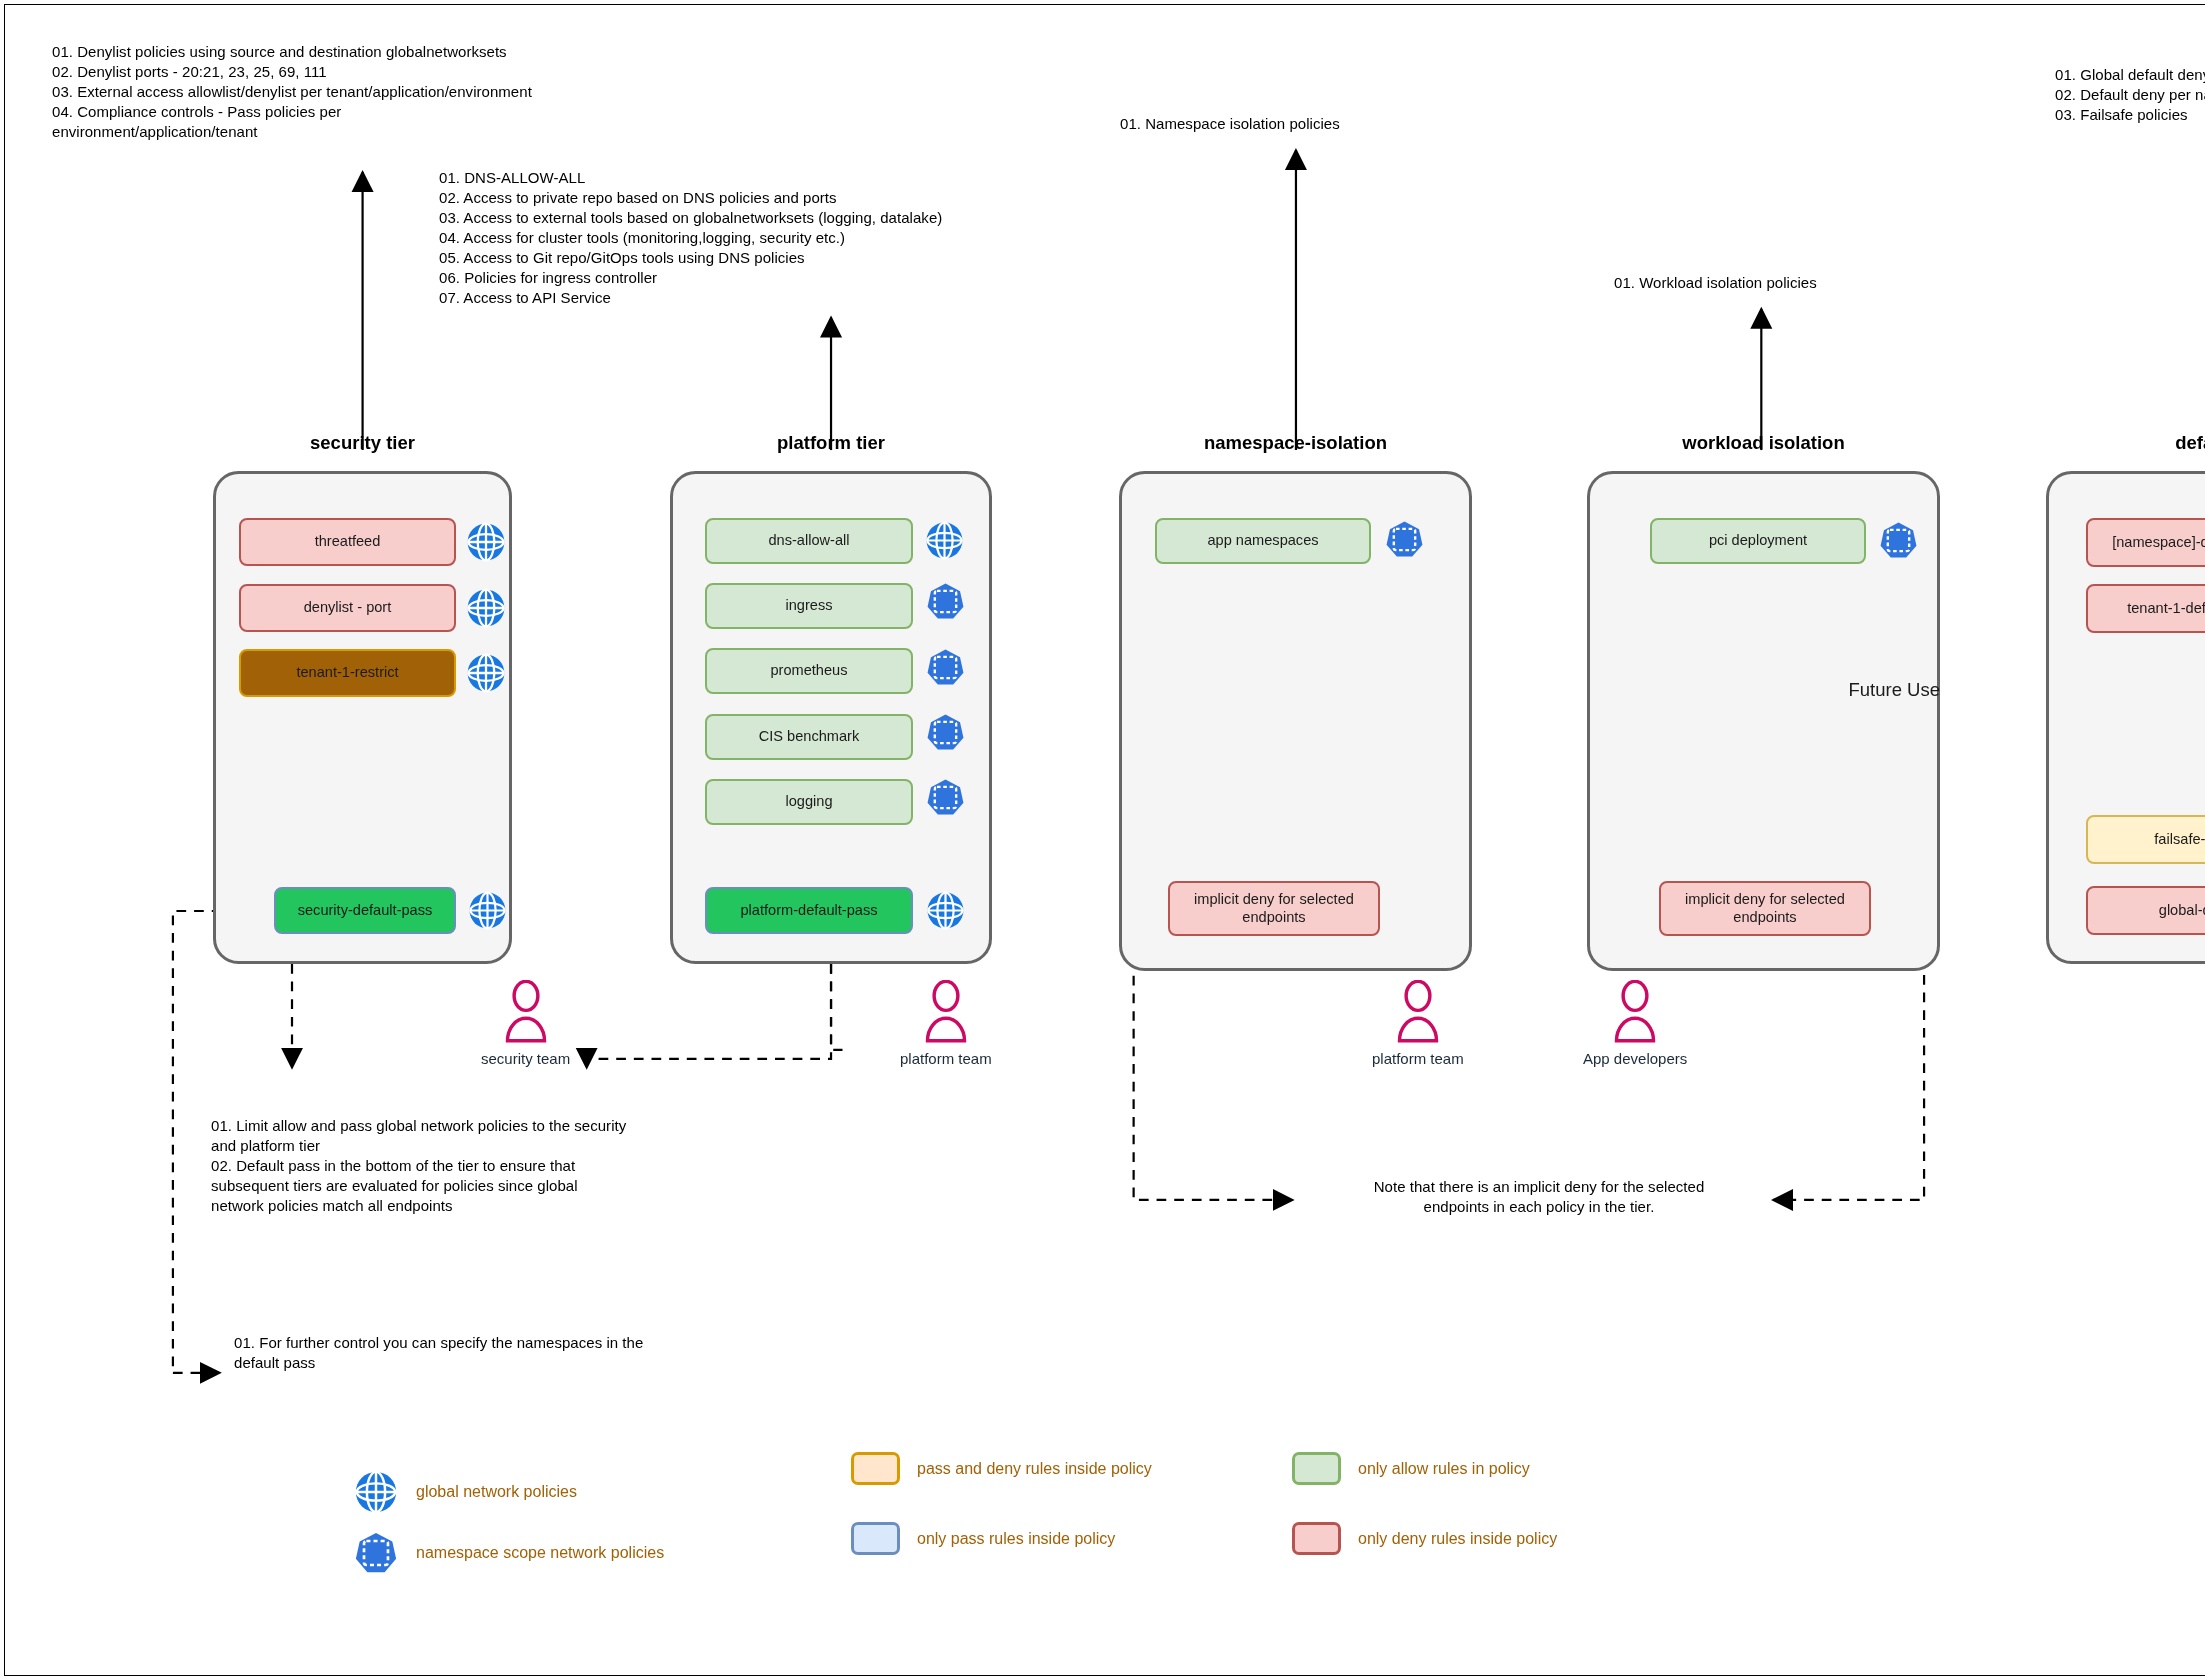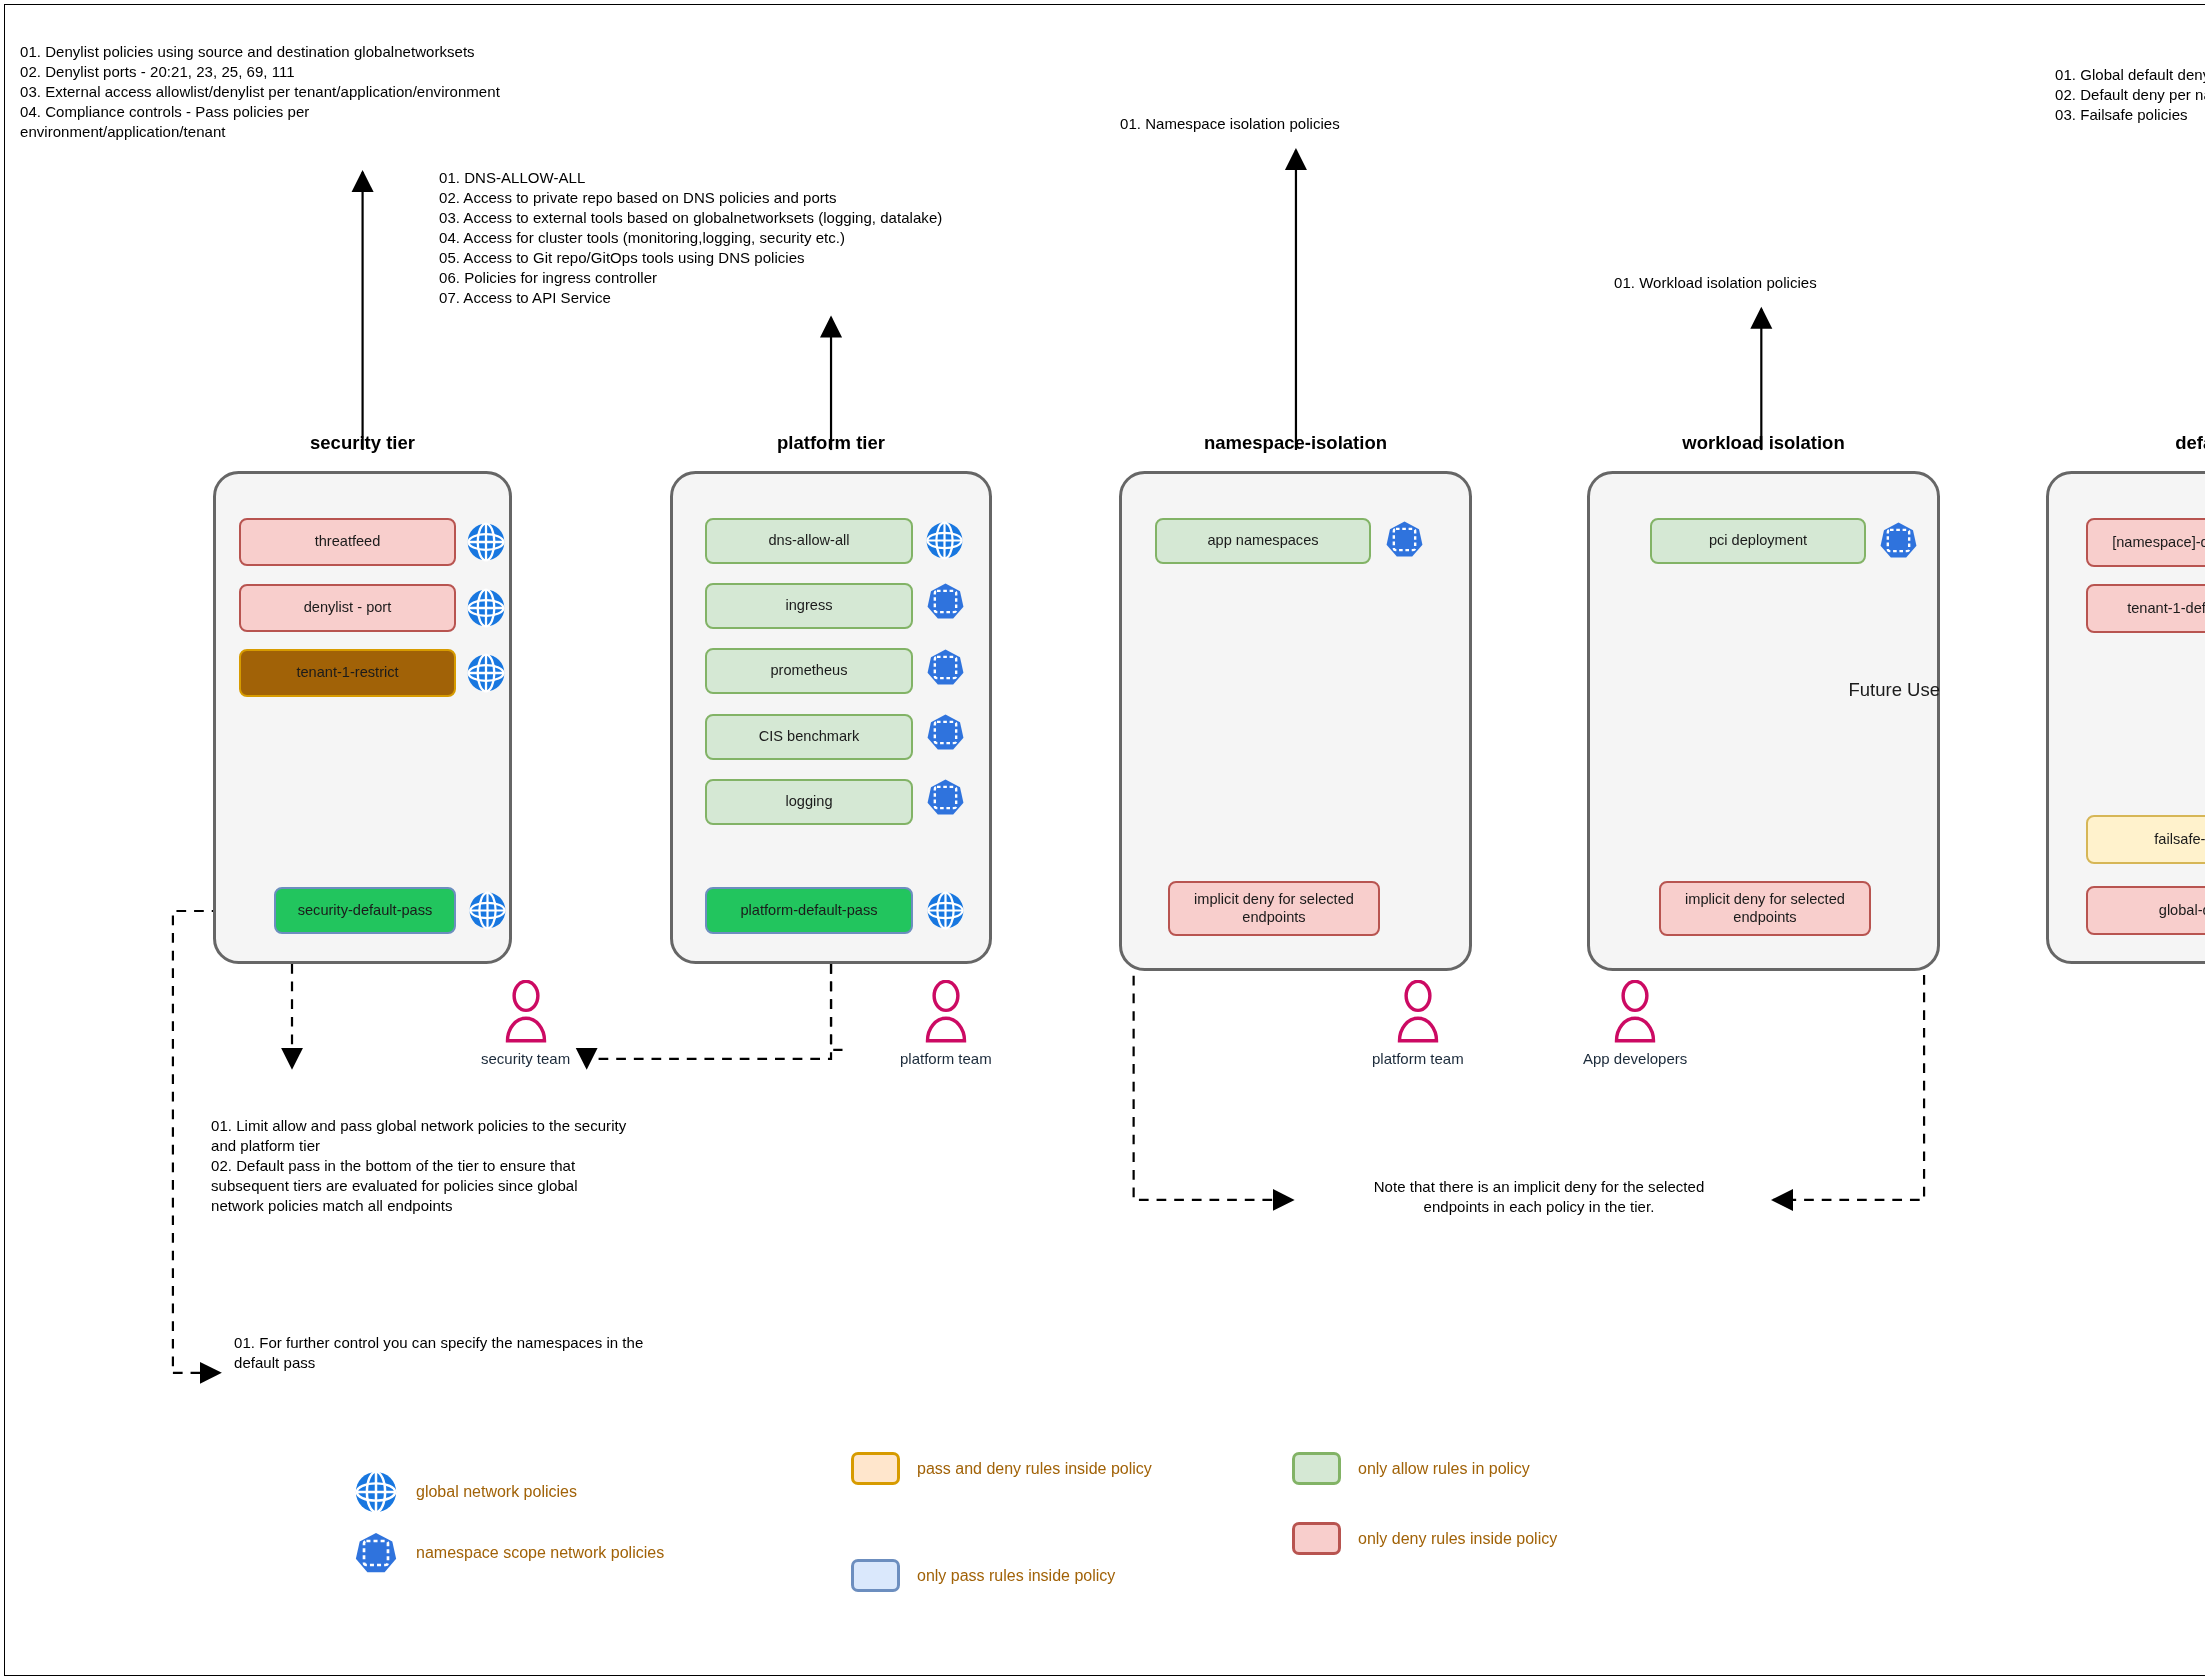--- a/index.html
+++ b/index.html
@@ -60,21 +60,21 @@
 
       <path d="M2658,2060 L2570,2060 L2570,2720 L2930,2720" marker-end="url(#ah)"></path>
 
       <path d="M4272,2060 L4362,2060 L4362,2720 L4020,2720" marker-end="url(#ah)"></path>
 
       <path d="M5150,1235 L5870,1235 L5870,1285" marker-end="url(#ah)"></path>
       <path d="M5150,1905 L5870,1905 L5870,1610" marker-end="url(#ah)"></path>
     </g>
   </svg>
 
-  <div class="note" style="left:20px;top:42px;width:688px;">01. Denylist policies using source and destination globalnetworksets
+  <div class="note" style="left:52px;top:42px;width:688px;">01. Denylist policies using source and destination globalnetworksets
 02. Denylist ports - 20:21, 23, 25, 69, 111
 03. External access allowlist/denylist per tenant/application/environment
 04. Compliance controls - Pass policies per
 environment/application/tenant</div>
 
   <div class="note" style="left:439px;top:168px;width:688px;">01. DNS-ALLOW-ALL
 02. Access to private repo based on DNS policies and ports
 03. Access to external tools based on globalnetworksets (logging, datalake)
 04. Access for cluster tools (monitoring,logging, security etc.)
 05. Access to Git repo/GitOps tools using DNS policies
@@ -307,21 +307,21 @@
       <rect x="11.5" y="11.5" width="25" height="25" rx="2.5" fill="none" stroke="#fff" stroke-width="2.8" stroke-dasharray="4.2,3.2"></rect>
     </svg>
     <div class="legend-label">namespace scope network policies</div>
   </div>
 
   <div class="legend-item" style="left:851px;top:1452px;">
     <div class="legend-sw passdeny"></div>
     <div class="legend-label">pass and deny rules inside policy</div>
   </div>
 
-  <div class="legend-item" style="left:851px;top:1522px;margin-top:37px;">
+  <div class="legend-item" style="left:851px;top:1522px;">
     <div class="legend-sw pass"></div>
     <div class="legend-label">only pass rules inside policy</div>
   </div>
 
   <div class="legend-item" style="left:1292px;top:1452px;">
     <div class="legend-sw allow"></div>
     <div class="legend-label">only allow rules in policy</div>
   </div>
 
   <div class="legend-item" style="left:1292px;top:1522px;">

